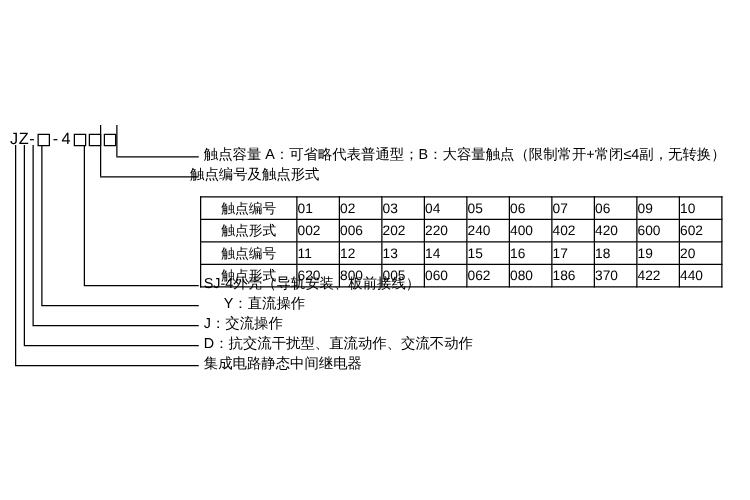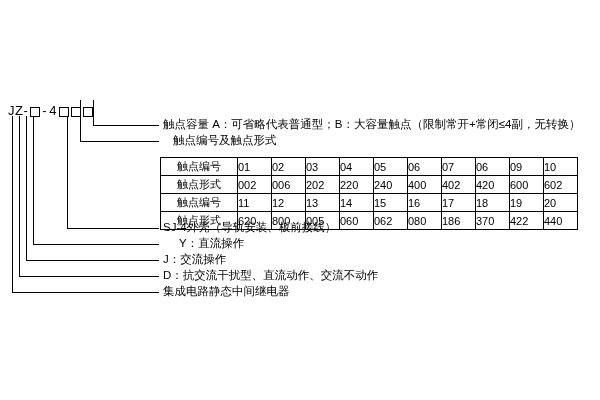--- a/index.html
+++ b/index.html
@@ -104,21 +104,21 @@
   <div class="vline" style="left:26px;top:116px;height:144px;"></div>
   <div class="hline" style="left:26px;top:260px;width:133px;"></div>
 
   <div class="vline" style="left:19px;top:116px;height:160px;"></div>
   <div class="hline" style="left:19px;top:276px;width:140px;"></div>
 
   <div class="vline" style="left:12px;top:116px;height:176px;"></div>
   <div class="hline" style="left:12px;top:292px;width:147px;"></div>
 
   <div class="desc" style="left:163px;top:118px;">触点容量  A：可省略代表普通型；B：大容量触点（限制常开+常闭≤4副，无转换）</div>
-  <div class="desc" style="left:173px;top:134px;">触点编号及触点形式</div>
+  <div class="desc" style="left:152px;top:134px;">触点编号及触点形式</div>
   <div class="desc" style="left:163px;top:221px;">SJ-4外壳（导轨安装、板前接线）</div>
   <div class="desc" style="left:179px;top:237px;">Y：直流操作</div>
   <div class="desc" style="left:163px;top:253px;">J：交流操作</div>
   <div class="desc" style="left:163px;top:269px;">D：抗交流干扰型、直流动作、交流不动作</div>
   <div class="desc" style="left:163px;top:285px;">集成电路静态中间继电器</div>
 
   <div class="tbl-wrap">
     <table class="contacts">
       <tbody>
         <tr>

